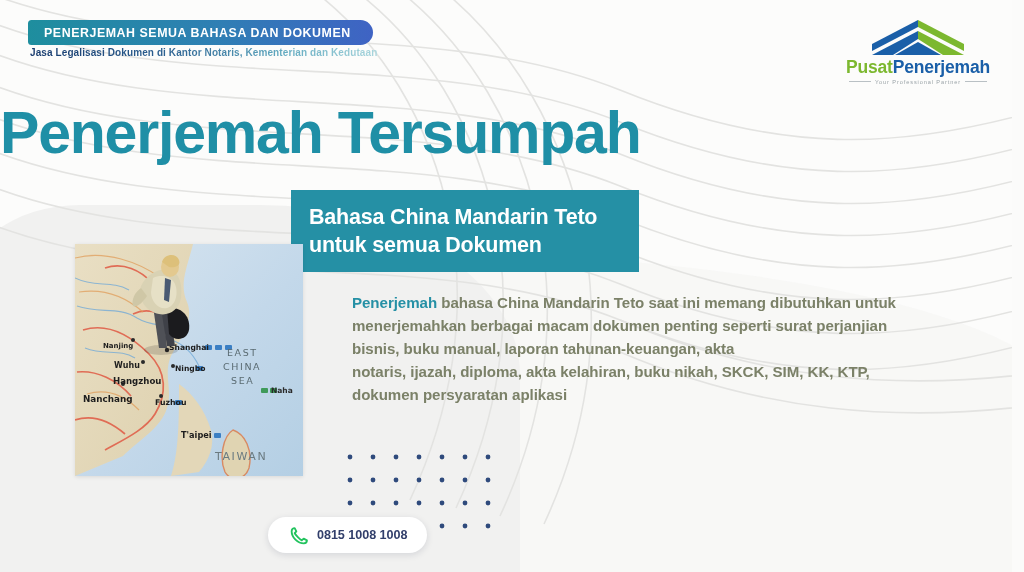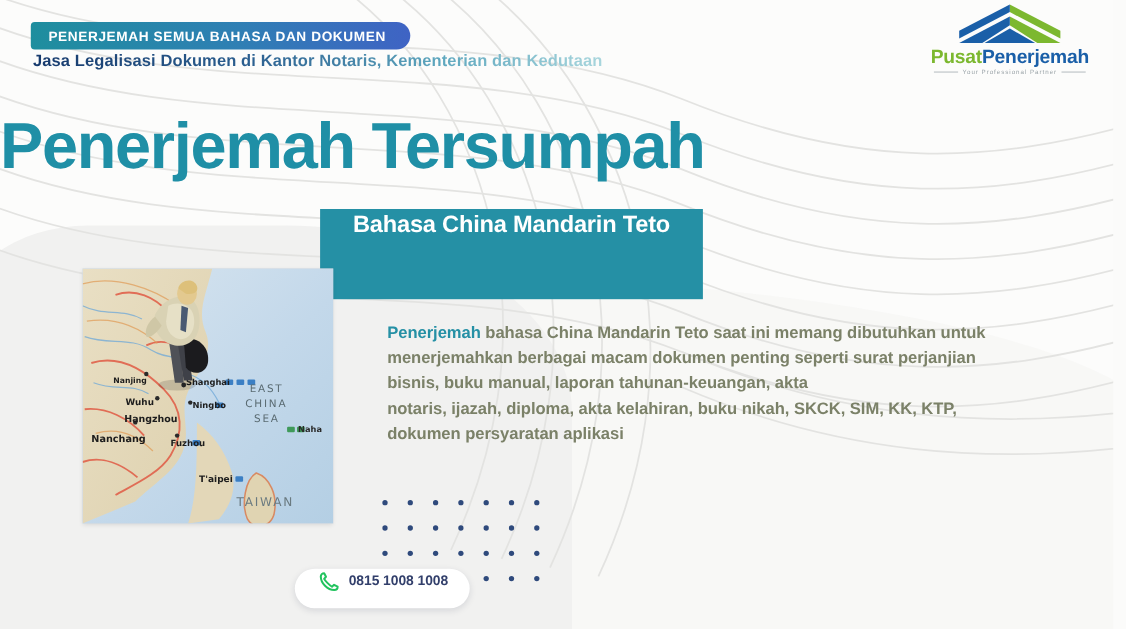--- a/index.html
+++ b/index.html
@@ -33,28 +33,28 @@
     padding:0 22px 0 16px;
     display:flex;align-items:center;
     background:linear-gradient(90deg,#1e8e9e 0%,#2f7fb4 55%,#3f63c4 100%);
     border-radius:4px 14px 14px 4px;
     color:#ffffff;
     font-size:12.4px;font-weight:bold;letter-spacing:.55px;
     white-space:nowrap;
   }
   .badge-sub{
     position:absolute;left:30px;top:47px;
-    font-size:15px;font-weight:bold;white-space:nowrap;letter-spacing:.1px;
+    font-size:10px;font-weight:bold;white-space:nowrap;letter-spacing:.1px;
     background:linear-gradient(90deg,#173a6d 0%,#2b5f90 38%,#5fa8bf 72%,#a9d6dd 100%);
     -webkit-background-clip:text;background-clip:text;
     -webkit-text-fill-color:transparent;color:transparent;
   }
 
   
-  .logo{position:absolute;right:16px;top:2px;width:156px;text-align:center;margin-left:20px;}
+  .logo{position:absolute;right:16px;top:18px;width:156px;text-align:center;margin-left:20px;}
   .logo-mark{display:block;margin:0 auto;}
   .logo-word{font-size:17.5px;font-weight:bold;letter-spacing:-.2px;line-height:1;margin-top:1px;}
   .logo-word .g{color:#7cb82f;}
   .logo-word .b{color:#1a5fa8;}
   .logo-tag{
     font-size:5.6px;letter-spacing:.9px;color:#9aa3a8;margin-top:2px;
     display:flex;align-items:center;justify-content:center;gap:4px;
   }
   .logo-tag .rule{display:block;height:1px;width:22px;background:#b9c0c4;}
 
@@ -62,21 +62,21 @@
   .title{
     position:absolute;left:0;right:0;top:103px;text-align:left;
     font-size:59px;font-weight:bold;color:#1f8fa6;letter-spacing:-1.2px;
     line-height:1.05;
   }
 
   
   .subpanel{
     position:absolute;left:291px;top:190px;width:348px;height:82px;
     background:#2590a5;
-    display:flex;flex-direction:row;justify-content:center;
+    display:flex;flex-direction:column;justify-content:center;
     padding:0 18px;box-sizing:border-box;
   }
   .subpanel .ln{
     color:#ffffff;font-size:21.5px;font-weight:bold;line-height:1.32;
     letter-spacing:-.2px;white-space:nowrap;
   }
 
   
   .photo{
     position:absolute;left:75px;top:244px;width:228px;height:232px;
@@ -96,21 +96,21 @@
   
   .dots{position:absolute;left:345px;top:452px;}
   .dots svg{display:block;}
 
   
   .contact{
     position:absolute;left:268px;top:517px;height:36px;
     background:#ffffff;border-radius:18px;
     box-shadow:0 2px 7px rgba(20,30,60,.13);
     display:flex;align-items:center;
-    padding:0 20px;gap:10px;flex-direction:column;
+    padding:0 20px;gap:10px;
   }
   .citem{display:flex;align-items:center;gap:7px;margin-right:12px;}
   .citem:last-child{margin-right:0;}
   .citem .lbl{font-size:12.6px;font-weight:bold;color:#323f6b;letter-spacing:-.05px;white-space:nowrap;}
   .cicon{display:flex;align-items:center;justify-content:center;width:22px;height:22px;flex:0 0 22px;}
 </style>
 </head>
 <body>
 
 <div class="stage">
@@ -159,20 +159,21 @@
       <span class="rule"></span>
       <span>Your Professional Partner</span>
       <span class="rule"></span>
     </div>
   </div>
 
   <div class="title">Penerjemah Tersumpah</div>
 
   <div class="subpanel">
     <div class="ln">Bahasa China Mandarin Teto</div>
+    <div class="ln">untuk semua Dokumen</div>
   </div>
 
   <div class="photo">
     <svg viewBox="0 0 228 232">
       <defs>
         <linearGradient id="sea" x1="0" y1="0" x2="1" y2="1">
           <stop offset="0%" stop-color="#d9e6f0"></stop>
           <stop offset="55%" stop-color="#c3d8ea"></stop>
           <stop offset="100%" stop-color="#b4cfe4"></stop>
         </linearGradient>

